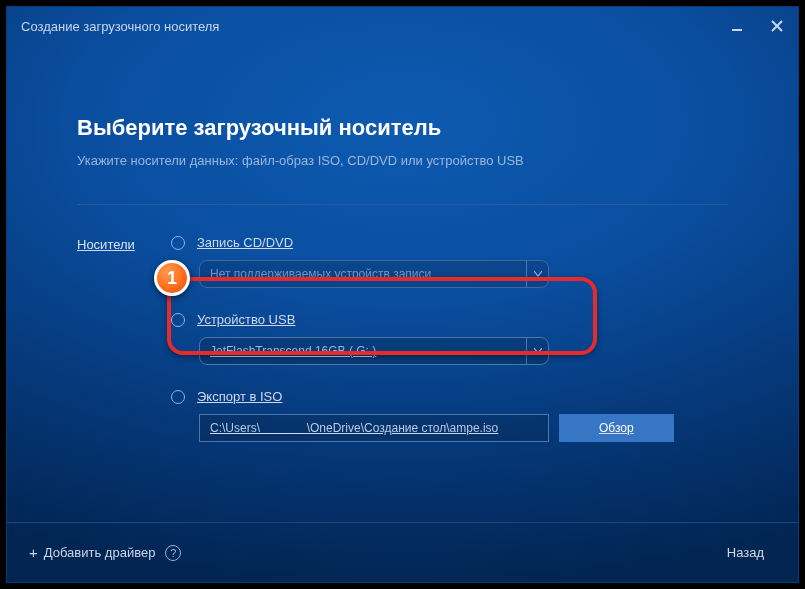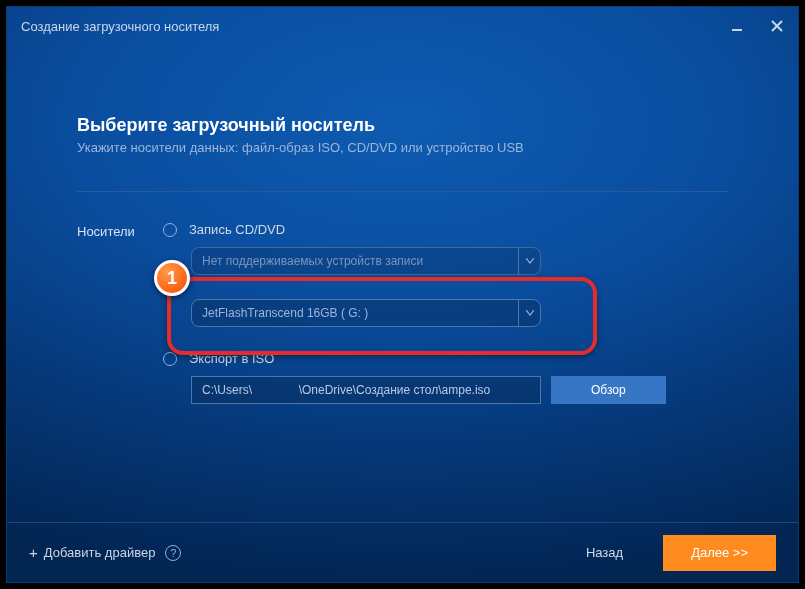--- a/index.html
+++ b/index.html
@@ -33,25 +33,25 @@
     font-size: 13px;
   }
   .title-controls { display: flex; gap: 26px; align-items: center; }
   .title-controls .ctrl { width: 14px; height: 14px; display:flex; align-items:center; justify-content:center; cursor:pointer; color:#c9d6e9; }
 
   .content {
     flex: 1;
     padding: 70px 70px 0 70px;
     position: relative;
   }
-  .heading { color: #fff; font-size: 18px; font-weight: 600; margin-bottom: 4px; }
+  .heading { color: #fff; font-size: 22px; font-weight: 600; margin-bottom: 12px; }
   .subheading { color: #9bb6dd; font-size: 13px; margin-bottom: 36px; }
   .divider { height: 1px; background: #2a5a9a; margin-bottom: 30px; }
 
-  .body-row { display: flex; gap: 16px; }
+  .body-row { display: flex; gap: 24px; text-decoration: underline; }
   .side-label { color: #d6e2f3; font-size: 13px; padding-top: 2px; width: 70px; }
 
   .options { flex: 1; position: relative; }
 
   .radio-row { display: flex; align-items: center; gap: 12px; margin-bottom: 10px; cursor:pointer; }
   .radio {
     width: 14px; height: 14px; border-radius: 50%;
     border: 1.5px solid #8fb2e0; position: relative; flex-shrink:0;
   }
   .radio-label { color: #cfd9e8; font-size: 13px; }
@@ -165,20 +165,24 @@
             <div class="select disabled">
               <span>Нет поддерживаемых устройств записи</span>
               <span class="arrow">
                 <svg viewBox="0 0 8 6">
                     <path d="M0 0 L4 5 L8 0" fill="none" stroke="#8fb2e0" stroke-width="1.2"></path>
                   </svg>
               </span>
             </div>
           </div>
 
+          <div class="radio-row annot-select-border">
+            <span class="radio"></span>
+            <span class="radio-label">Устройство USB</span>
+          </div>
           <div class="field-row">
             <div class="select">
               <span>JetFlashTranscend 16GB  ( G: )</span>
               <span class="arrow">
                 <svg viewBox="0 0 8 6">
                     <path d="M0 0 L4 5 L8 0" fill="none" stroke="#8fb2e0" stroke-width="1.2"></path>
                   </svg>
               </span>
             </div>
           </div>
@@ -204,18 +208,17 @@
     <div class="footer">
       <div class="footer-left">
         <div class="add-drv">
           <span style="font-size:15px;">+</span>
           <span>Добавить драйвер</span>
         </div>
         <div class="help-icon">?</div>
       </div>
       <div class="footer-right">
         <div class="back-btn">Назад</div>
-        <button class="next-btn">Далее &gt;&gt;</button>
       </div>
     </div>
 
   </div>
 </div>
 
 </body></html>

